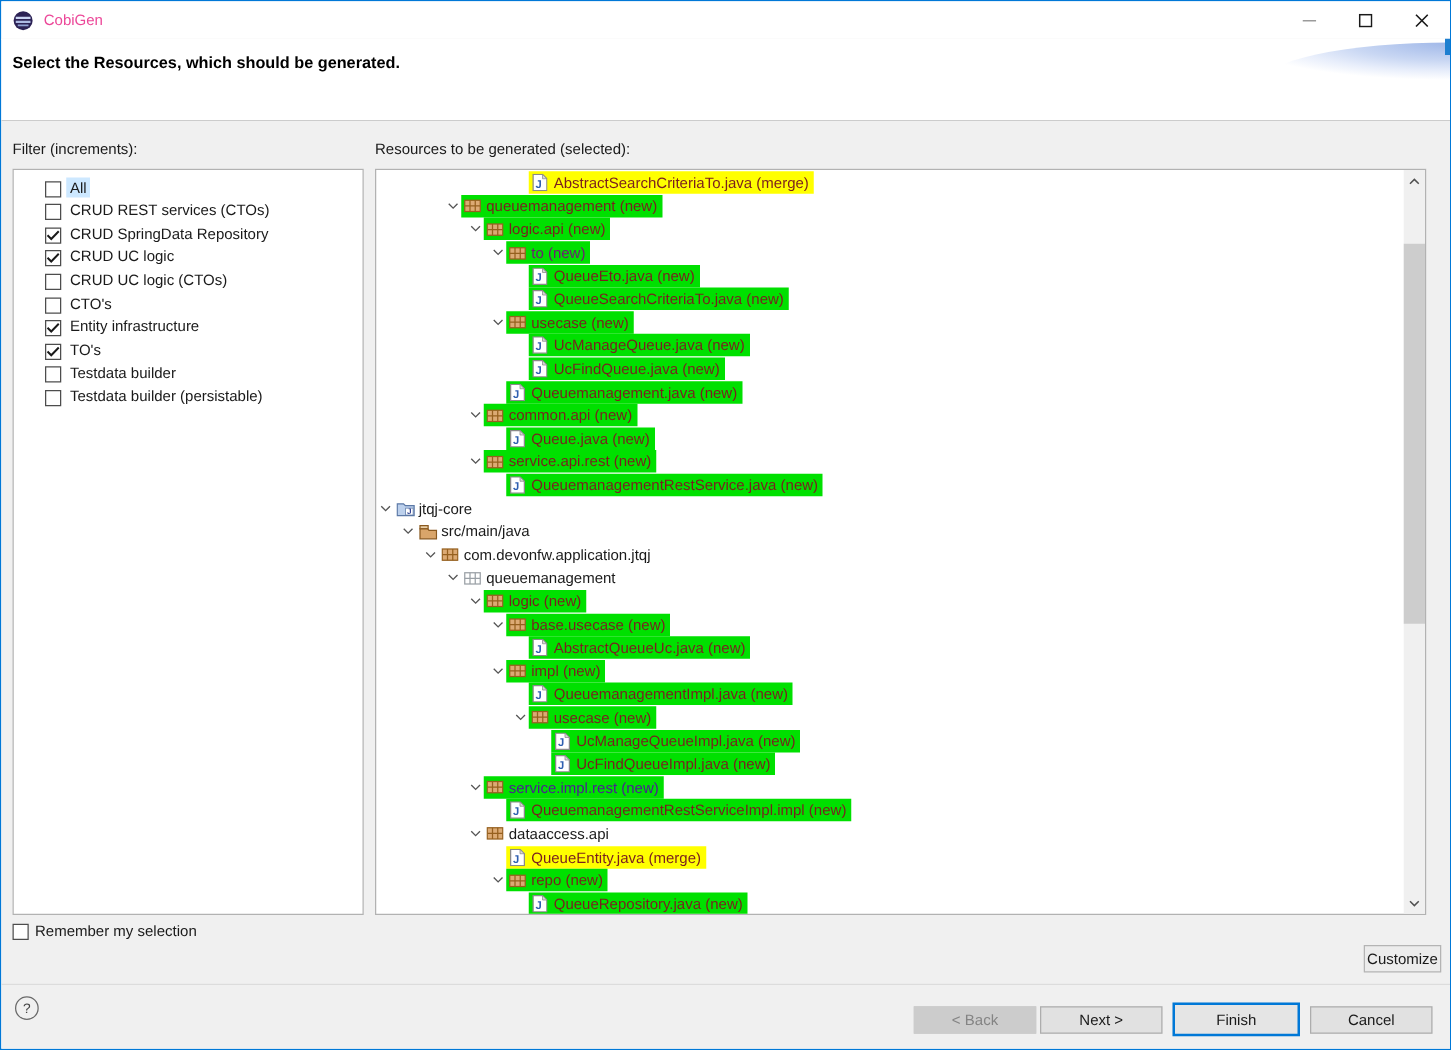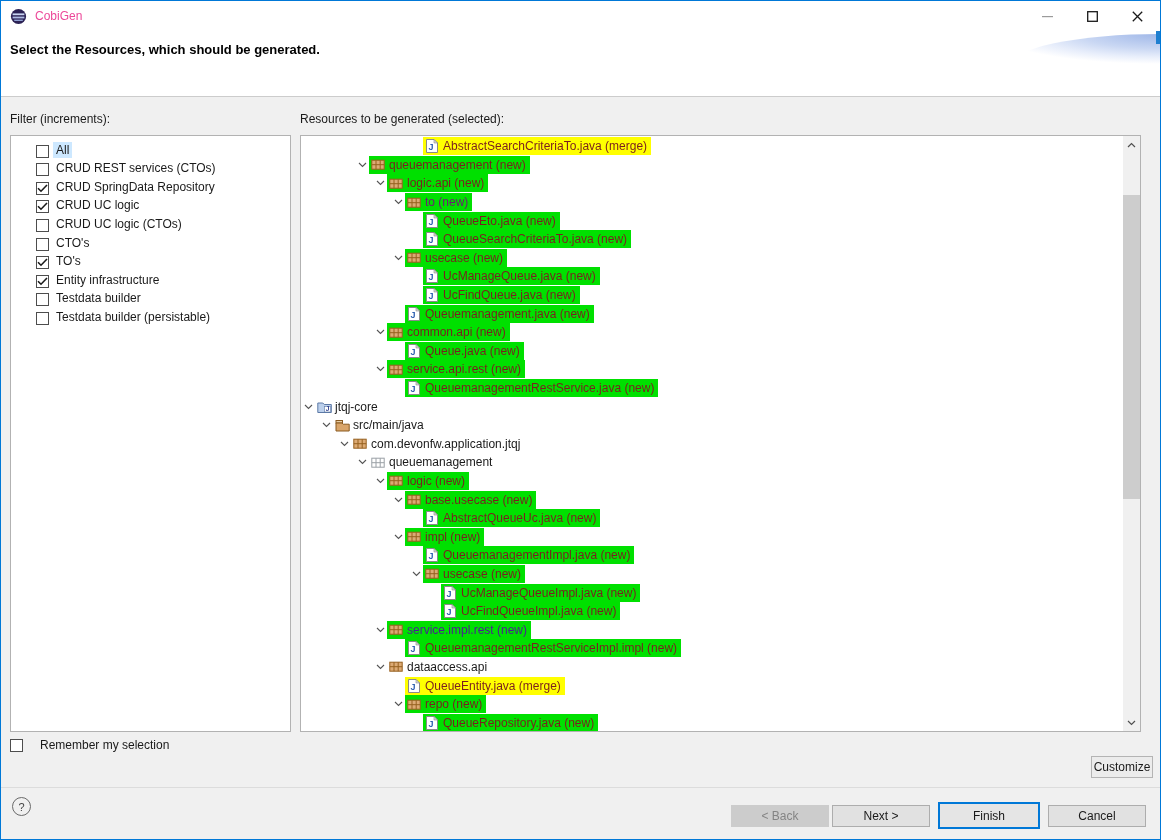--- a/index.html
+++ b/index.html
@@ -50,21 +50,21 @@
   .hlwrap .nodelabel { margin-left:3px; }
 
   
   .scrollbar { position:absolute; right:0; top:0; bottom:0; width:17px; background:#f0f0f0; }
   .sb-arrow { position:absolute; left:0; width:17px; height:17px; display:flex; align-items:center; justify-content:center; }
   .sb-up { top:0; } .sb-down { bottom:0; }
   .sb-thumb { position:absolute; left:0; width:17px; top:59px; height:304px; background:#cdcdcd; }
 
   
   .remember { position:absolute; left:9px; top:641px; display:flex; align-items:center; font-size:12px; color:#1a1a1a; }
-  .remember .lbl { margin-left:17px; }
+  .remember .lbl { margin-left:5px; }
   .customize-btn { position:absolute; right:7px; top:659px; width:62px; height:22px; box-sizing:border-box;
                    background:#ececec; border:1px solid #b4b4b4; font-size:12px; color:#1a1a1a;
                    display:flex; align-items:center; justify-content:center; }
 
   
   .footer { position:absolute; left:0; top:786px; right:0; bottom:0; background:#f0f0f0;
             border-top:1px solid #dcdcdc; }
   .help-circle { position:absolute; left:11px; top:9px; width:17px; height:17px; border:1px solid #6a6a6a;
                  border-radius:50%; font-size:11px; color:#444; display:flex; align-items:center; justify-content:center; }
   .btn { position:absolute; top:17px; width:98px; height:22px; box-sizing:border-box;
@@ -152,29 +152,29 @@
           <div class="filter-item">
             <span class="checkbox"></span>
             <span class="lbl">CTO's</span>
           </div>
           <div class="filter-item">
             <span class="checkbox">
               <svg width="11" height="9" viewBox="0 0 11 9">
                 <path d="M1 4.2 L4 7.2 L10 1" fill="none" stroke="#1a1a1a" stroke-width="1.6"></path>
               </svg>
             </span>
-            <span class="lbl">TO's</span>
+            <span class="lbl">Entity infrastructure</span>
           </div>
           <div class="filter-item">
             <span class="checkbox">
               <svg width="11" height="9" viewBox="0 0 11 9">
                 <path d="M1 4.2 L4 7.2 L10 1" fill="none" stroke="#1a1a1a" stroke-width="1.6"></path>
               </svg>
             </span>
-            <span class="lbl">Entity infrastructure</span>
+            <span class="lbl">TO's</span>
           </div>
           <div class="filter-item">
             <span class="checkbox"></span>
             <span class="lbl">Testdata builder</span>
           </div>
           <div class="filter-item">
             <span class="checkbox"></span>
             <span class="lbl">Testdata builder (persistable)</span>
           </div>
         </div>

